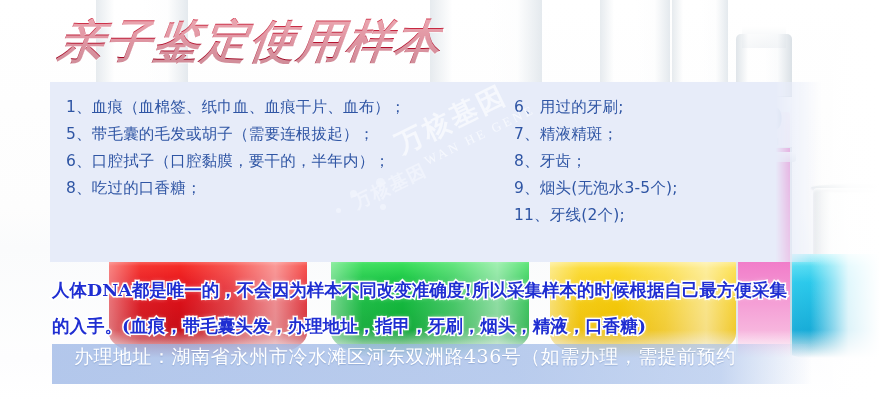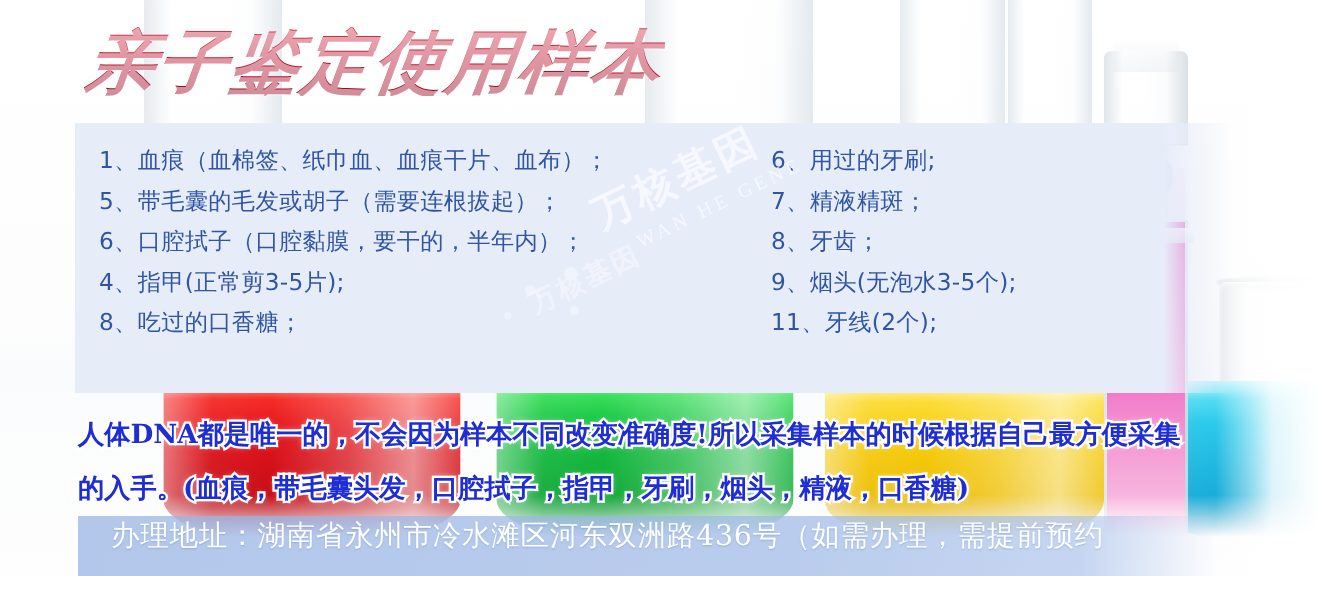--- a/index.html
+++ b/index.html
@@ -396,21 +396,20 @@
 
   <div class="title">亲子鉴定使用样本</div>
 
   <div class="panel">
     <div class="panel-inner">
 
       <div class="col col-left">
         <div class="li">1、血痕（血棉签、纸巾血、血痕干片、血布）；</div>
         <div class="li">5、带毛囊的毛发或胡子（需要连根拔起）；</div>
         <div class="li">6、口腔拭子（口腔黏膜，要干的，半年内）；</div>
-        <div class="li">4、指甲(正常剪3-5片);</div>
         <div class="li">8、吃过的口香糖；</div>
       </div>
 
       <div class="col col-right">
         <div class="li">6、用过的牙刷;</div>
         <div class="li">7、精液精斑；</div>
         <div class="li">8、牙齿；</div>
         <div class="li">9、烟头(无泡水3-5个);</div>
         <div class="li">11、牙线(2个);</div>
       </div>
@@ -426,21 +425,21 @@
         <span style="width:7px;height:7px;left:0px;top:0px;"></span>
         <span style="width:9px;height:9px;left:26px;top:-12px;"></span>
         <span style="width:6px;height:6px;left:30px;top:14px;"></span>
         <span style="width:5px;height:5px;left:-14px;top:18px;"></span>
       </div>
     </div>
   </div>
 
   <div class="para">
     <span class="l1">人体DNA都是唯一的，不会因为样本不同改变准确度!所以采集样本的时候根据自己最方便采集</span>
-    <span class="l2">的入手。(血痕，带毛囊头发，口腔拭子，指甲，牙刷，烟头，精液，口香糖)</span>
+    <span class="l2">的入手。(血痕，带毛囊头发，办理地址，指甲，牙刷，烟头，精液，口香糖)</span>
   </div>
 
   <div class="addr">
     <div class="addr-text">办理地址：湖南省永州市冷水滩区河东双洲路436号（如需办理，需提前预约</div>
   </div>
 
   <div class="edge-fade"></div>
 </div>
 
 </body></html>

